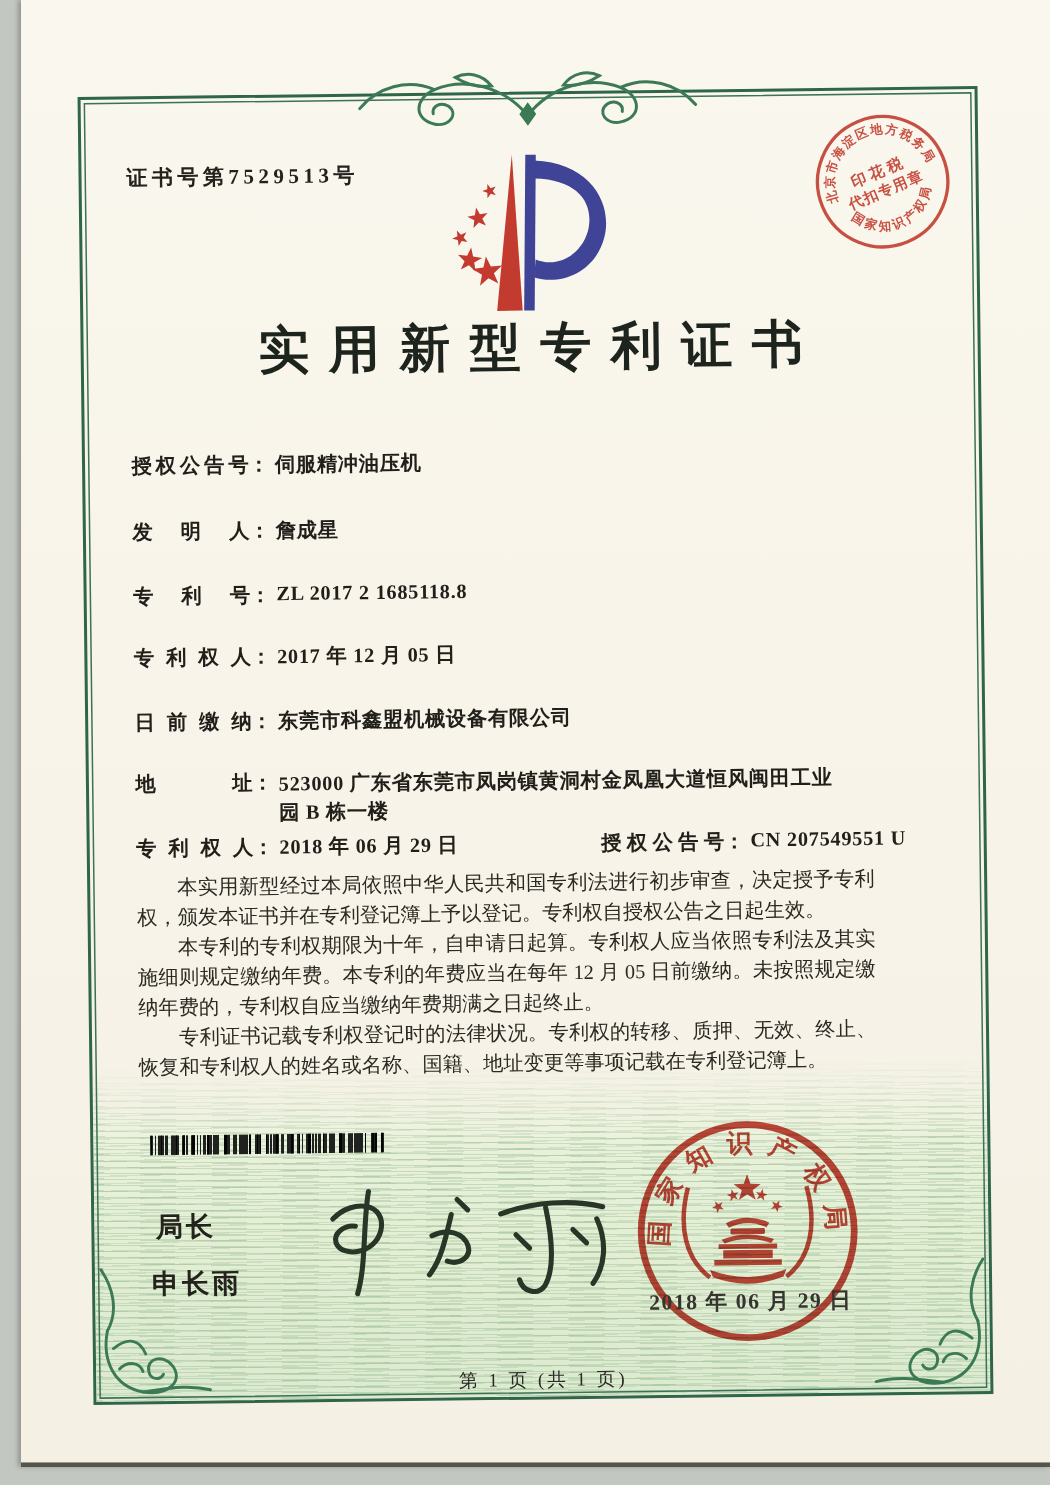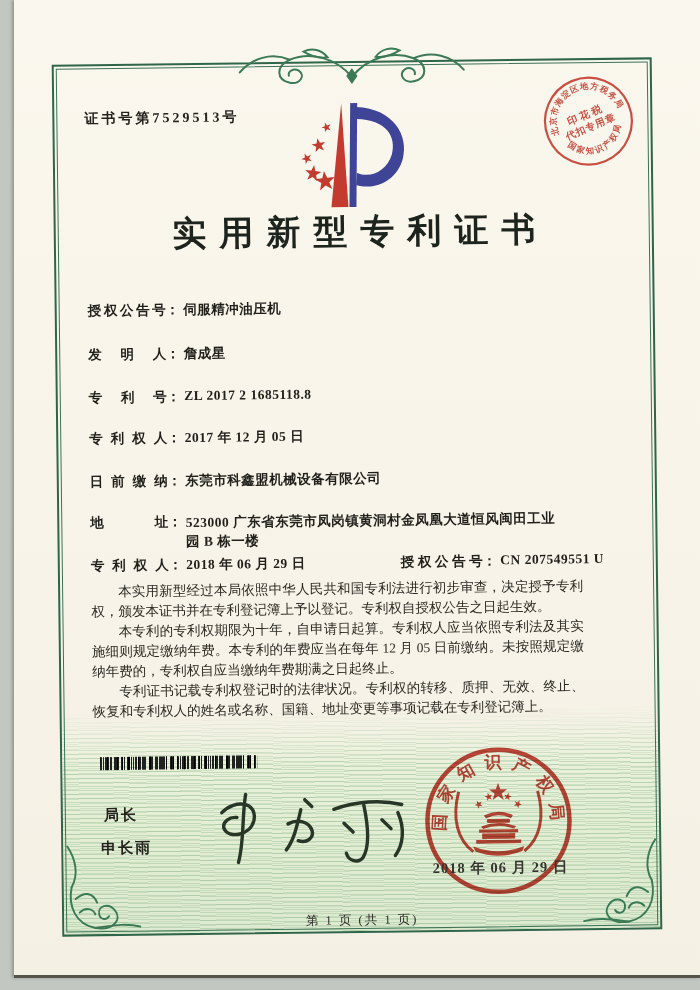--- a/index.html
+++ b/index.html
@@ -51,21 +51,21 @@
   .fvalue.wrap{white-space:normal;width:378px;line-height:19px;}
   .pair2{position:absolute;left:310px;top:0;}
   .bodytext{position:absolute;left:31px;top:516px;width:492px;z-index:2;
     font-size:13.5px;line-height:20px;color:#2a2922;text-align:justify;}
   .bodytext p{margin:0;text-indent:2em;}
   .barcode{position:absolute;left:38px;top:691px;width:157px;height:13px;z-index:2;
     background:
       repeating-linear-gradient(90deg,#20221f 0 2px,transparent 2px 3px,#20221f 3px 4px,transparent 4px 7px),
       repeating-linear-gradient(90deg,#20221f 0 1px,transparent 1px 5px,#20221f 5px 8px,transparent 8px 11px);
     background-blend-mode:multiply;}
-  .director{position:absolute;left:41px;top:740px;z-index:2;font-size:15px;
+  .director{position:absolute;left:41px;top:740px;z-index:2;font-size:18px;
     font-weight:600;color:#23221c;letter-spacing:2px;}
   .director .name{display:block;margin-top:14px;margin-left:-3px;text-align:center;}
   .signature{position:absolute;left:143px;top:724px;width:210px;height:80px;z-index:2;}
   .seal-main{position:absolute;left:358px;top:682px;width:155px;height:155px;z-index:3;
     mix-blend-mode:multiply;opacity:.93;}
   .seal-date{position:absolute;left:337px;top:797px;width:200px;text-align:center;z-index:4;
     font-size:14.5px;font-weight:600;letter-spacing:1px;color:#35342e;}
   .page-footer{position:absolute;left:0;right:0;top:849px;text-align:center;z-index:2;
     font-size:12.5px;letter-spacing:2px;color:#2a2a24;}
   .seal-tax{position:absolute;left:486px;top:13px;width:96px;height:96px;z-index:3;

